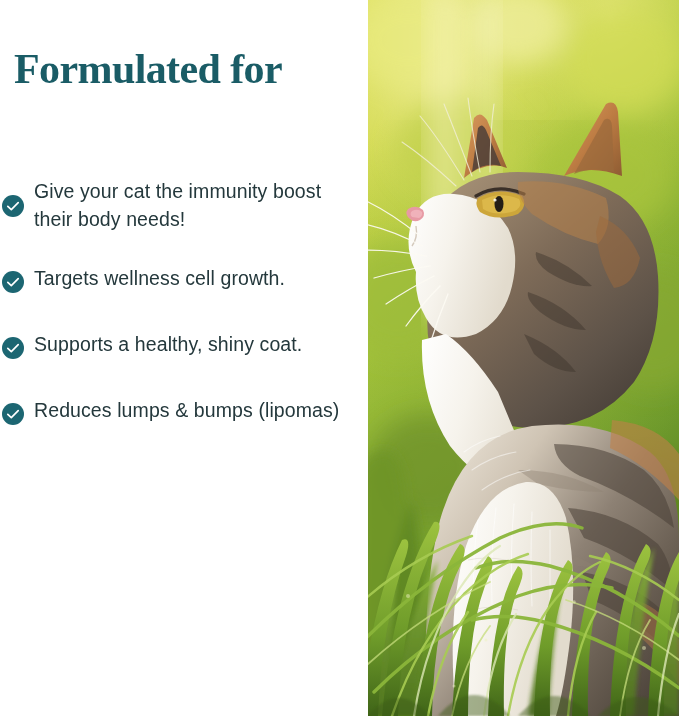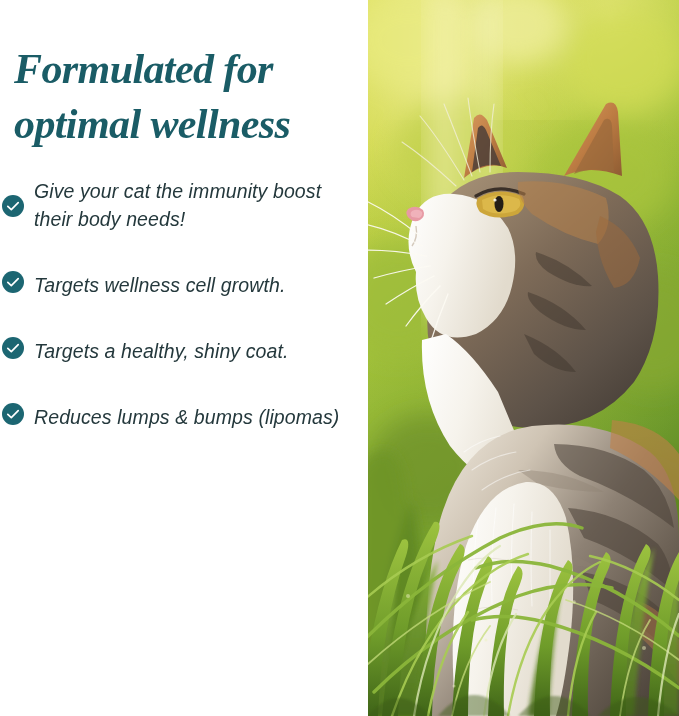--- a/index.html
+++ b/index.html
@@ -23,21 +23,20 @@
   }
 
   
   .text-panel {
     position: relative;
     width: 368px;
     height: 716px;
     background: #ffffff;
     padding: 0;
     flex: 0 0 368px;
-    font-style: italic;
   }
 
   .headline {
     position: absolute;
     left: 14px;
     top: 42px;
     width: 340px;
     font-family: "Liberation Serif", "DejaVu Serif", serif;
     font-weight: 700;
     font-size: 42px;
@@ -51,21 +50,21 @@
     position: absolute;
     left: 0;
     top: 178px;
     width: 368px;
     list-style: none;
   }
 
   .benefit {
     position: relative;
     display: flex;
-    align-items: flex-end;
+    align-items: flex-start;
     min-height: 34px;
     margin-bottom: 32px;
     padding-left: 34px;
   }
   .benefit:last-child { margin-bottom: 16px; }
 
   .check-icon {
     position: absolute;
     left: 2px;
     top: 50%;
@@ -99,21 +98,20 @@
 </style>
 </head>
 <body>
 
 <div class="banner">
 
   <div class="text-panel">
 
     <div class="headline">
       <span class="hl-line">Formulated for</span>
-      <span class="hl-line">optimal wellness</span>
     </div>
 
     <ul class="benefits">
 
       <li class="benefit">
         <span class="check-icon">
           <svg viewBox="0 0 22 22" xmlns="http://www.w3.org/2000/svg">
             <circle cx="11" cy="11" r="11" fill="#1c6672"></circle>
             <path d="M5.8 11.3 L9.3 14.6 L16.2 7.7" fill="none" stroke="#ffffff" stroke-width="1.7" stroke-linecap="round" stroke-linejoin="round"></path>
           </svg>
@@ -133,21 +131,21 @@
 
 
 
       <li class="benefit">
         <span class="check-icon">
           <svg viewBox="0 0 22 22" xmlns="http://www.w3.org/2000/svg">
             <circle cx="11" cy="11" r="11" fill="#1c6672"></circle>
             <path d="M5.8 11.3 L9.3 14.6 L16.2 7.7" fill="none" stroke="#ffffff" stroke-width="1.7" stroke-linecap="round" stroke-linejoin="round"></path>
           </svg>
         </span>
-        <span class="benefit-text">Targets a healthy, shiny coat.</span>
+        <span class="benefit-text">Supports a healthy, shiny coat.</span>
       </li>
 
       <li class="benefit">
         <span class="check-icon">
           <svg viewBox="0 0 22 22" xmlns="http://www.w3.org/2000/svg">
             <circle cx="11" cy="11" r="11" fill="#1c6672"></circle>
             <path d="M5.8 11.3 L9.3 14.6 L16.2 7.7" fill="none" stroke="#ffffff" stroke-width="1.7" stroke-linecap="round" stroke-linejoin="round"></path>
           </svg>
         </span>
         <span class="benefit-text">Reduces lumps &amp; bumps (lipomas)</span>

